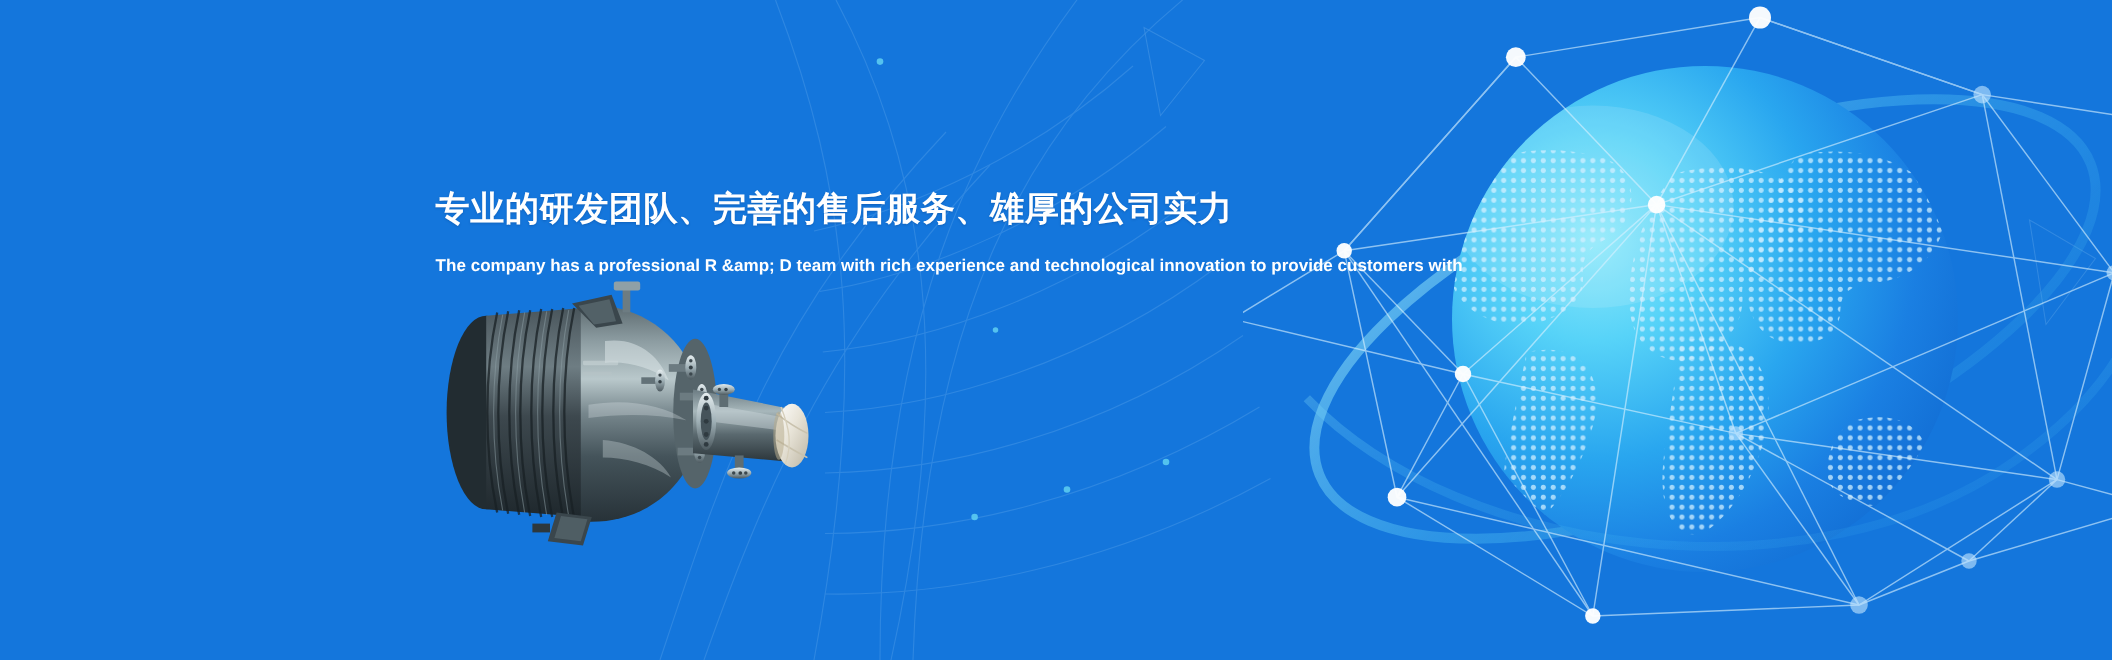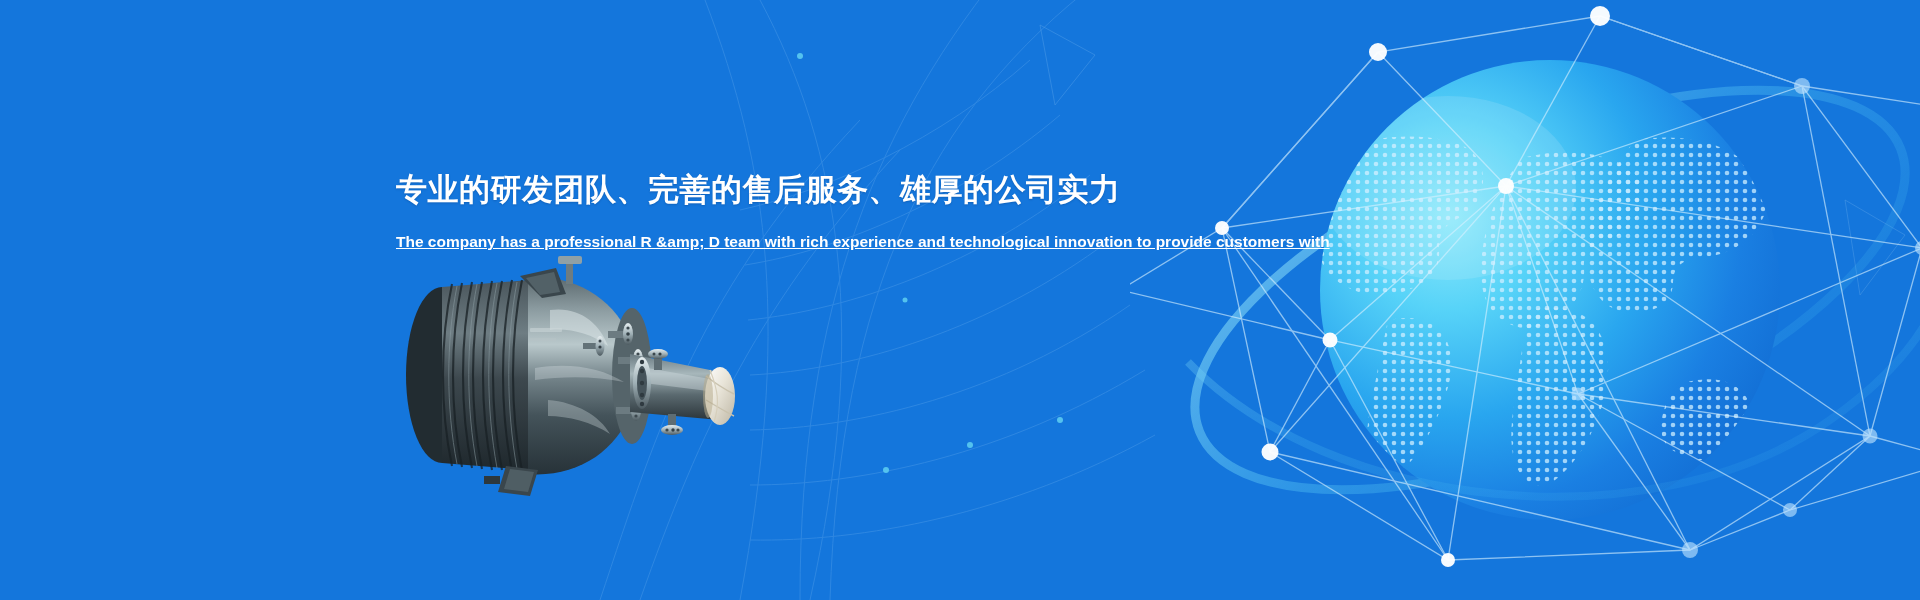--- a/index.html
+++ b/index.html
@@ -29,21 +29,21 @@
     text-shadow:0 1px 2px rgba(0,40,90,.25);
   }
   #subtitle{
     color:#ffffff;
     font-size:15.5px;
     font-weight:600;
     line-height:1.75;
     margin:0;
     max-width:812px;
   }
-  #subtitle .sub-line{display:block;white-space:nowrap;text-decoration:underline;}
+  #subtitle .sub-line{display:block;white-space:nowrap;}
 
   
   #globe-wrap{position:absolute;right:-40px;top:-10px;width:830px;height:620px;z-index:20;}
   #globe-svg{display:block;width:830px;height:620px;}
 
   
   #product{position:absolute;left:380px;top:250px;width:380px;height:250px;z-index:30;}
   #product-svg{display:block;width:380px;height:250px;}
 
   

